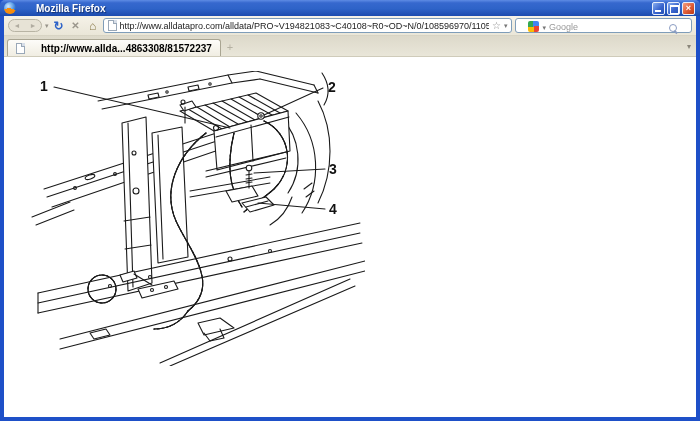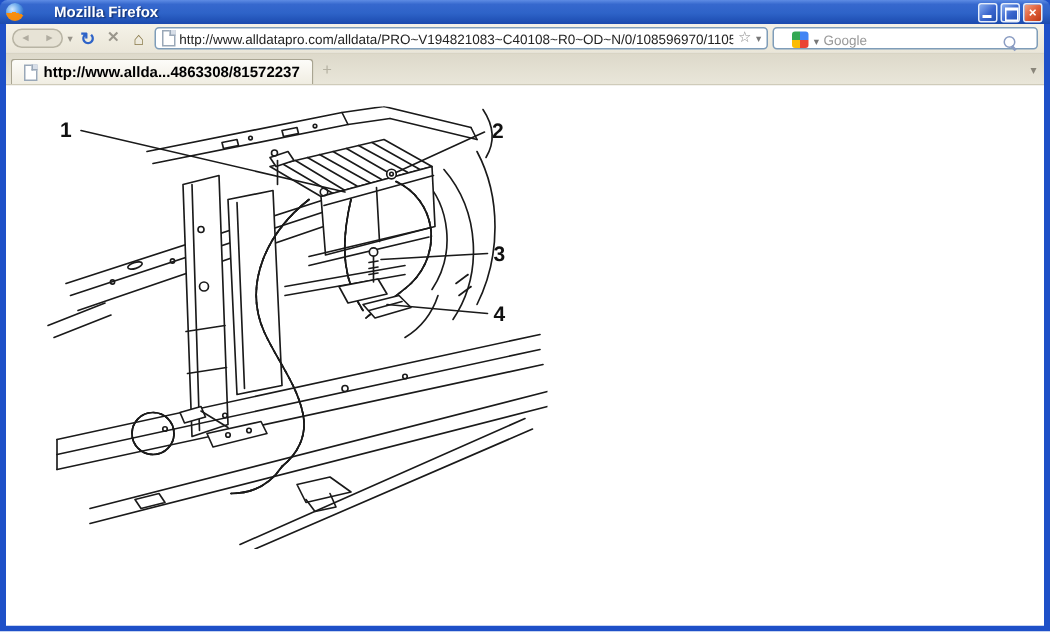--- a/index.html
+++ b/index.html
@@ -60,21 +60,21 @@
   .searchbox input::placeholder { color:#999; }
   .mag { width:8px; height:8px; position:relative; flex:0 0 10px; }
   .mag::before { content:""; position:absolute; left:0; top:0; width:6px; height:6px;
                  border:1.5px solid #8A9CC2; border-radius:50%; }
   .mag::after { content:""; position:absolute; left:6px; top:6px; width:4px; height:1.5px;
                 background:#8A9CC2; transform:rotate(45deg); transform-origin:0 0; }
 
   
   .tabstrip { flex:0 0 21px; display:flex; align-items:flex-end; padding:0 3px;
               background:linear-gradient(#DDD9CA,#E9E6D9); border-bottom:1px solid #CFCBBA; }
-  .tab { height:17px; display:flex; align-items:center; gap:4px; padding:0 8px;
+  .tab { height:17px; display:flex; align-items:center; gap:16px; padding:0 8px;
          background:linear-gradient(#FDFCF9,#F0EDE2); border:1px solid #A9A592; border-bottom:none;
          border-radius:3px 3px 0 0; }
   .tab-label { font-size:10px; font-weight:bold; color:#000; white-space:nowrap; }
   .newtab { color:#B5B1A2; font-size:11px; margin:0 0 3px 6px; }
   .tablist-caret { margin:0 2px 5px auto; color:#8a867a; font-size:8px; }
 
   
   .content { flex:1; background:#fff; position:relative; overflow:hidden; }
   .diagram { position:absolute; left:26px; top:14px; }
   .diagram path, .diagram line, .diagram circle, .diagram ellipse, .diagram polygon

